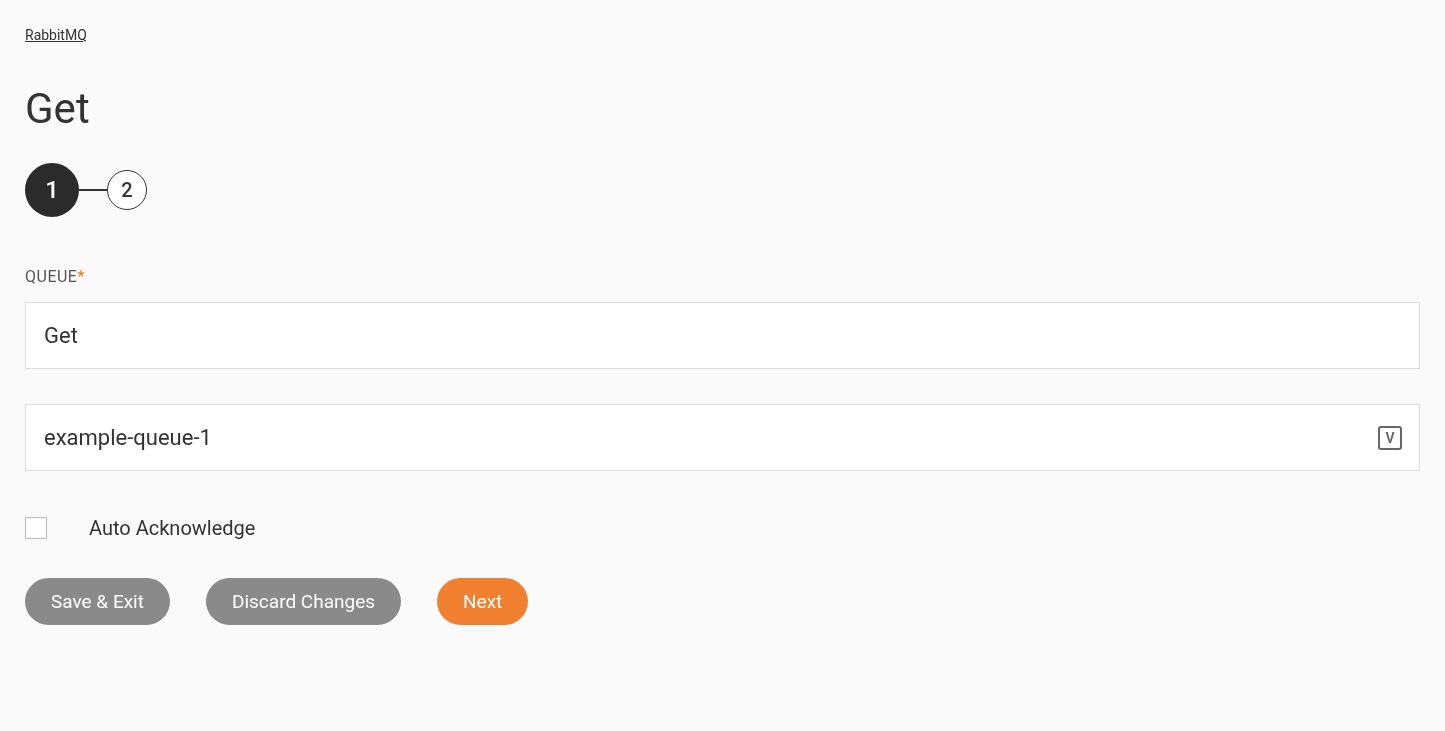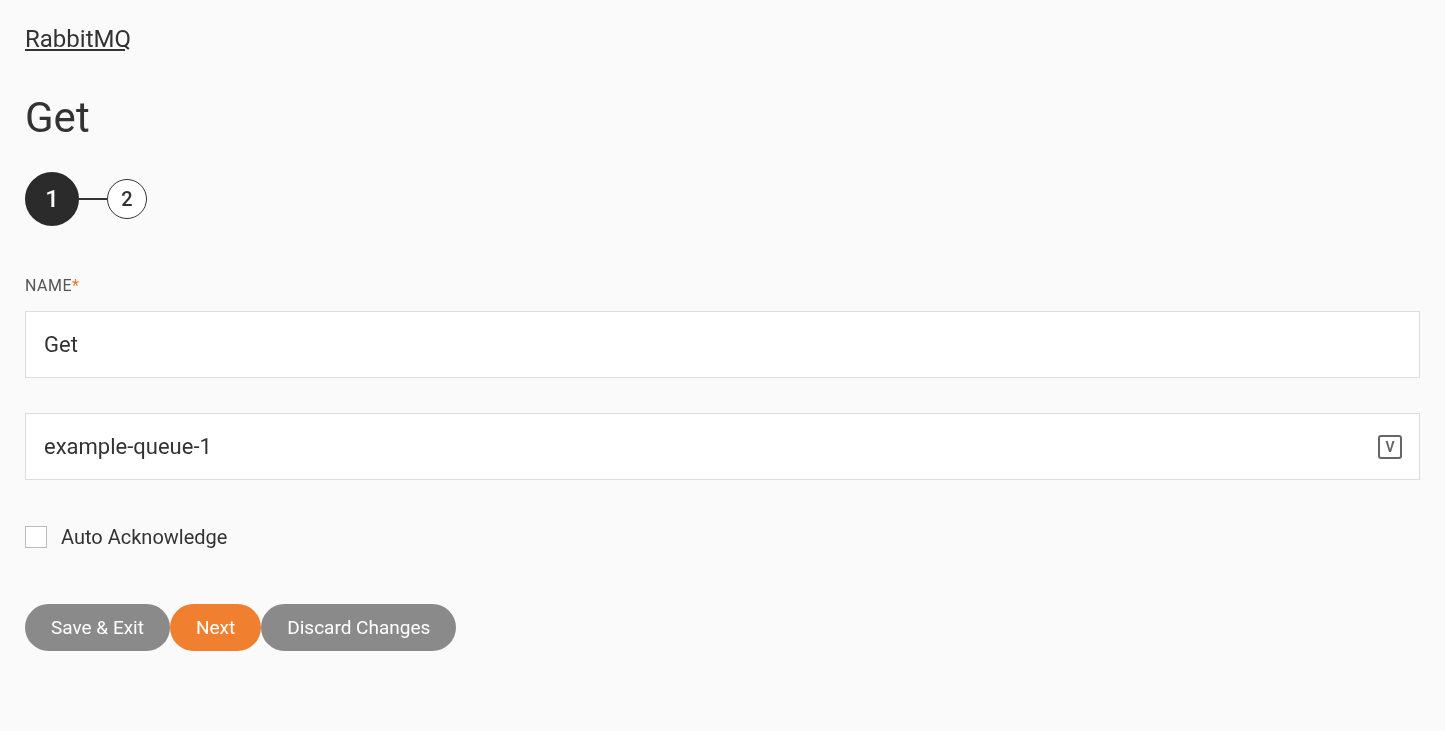--- a/index.html
+++ b/index.html
@@ -8,21 +8,21 @@
       padding: 0;
     }
     body {
       font-family: -apple-system, BlinkMacSystemFont, "Segoe UI", Roboto, "Helvetica Neue", Arial, sans-serif;
       background-color: #fafafa;
       color: #333;
       padding: 25px;
       width: 1445px;
     }
     .breadcrumb-link {
-      font-size: 24px;
+      font-size: 14px;
       color: #333;
       text-decoration: underline;
       cursor: pointer;
     }
     .page-title {
       font-size: 42px;
       font-weight: 400;
       color: #333;
       margin-top: 40px;
       margin-bottom: 30px;
@@ -104,37 +104,39 @@
       font-size: 14px;
       font-weight: 600;
       color: #666;
       cursor: pointer;
       background: #fff;
     }
     .checkbox-group {
       display: flex;
       align-items: center;
       margin-top: 45px;
-      margin-bottom: 55px;
+      margin-bottom: 38px;
+      gap: 28px;
     }
     .checkbox {
       width: 22px;
       height: 22px;
       border: 1.5px solid #bbb;
       background: #fff;
       margin-right: 14px;
       cursor: pointer;
     }
     .checkbox-label {
       font-size: 20px;
       color: #333;
       cursor: pointer;
     }
     .button-row {
       display: flex;
+      gap: 36px;
     }
     .btn {
       padding: 12px 26px;
       font-size: 19px;
       border: none;
       border-radius: 999px;
       cursor: pointer;
       font-family: inherit;
       color: #fff;
     }
@@ -155,39 +157,39 @@
 <h1 class="page-title">Get</h1>
 
 <div class="stepper">
   <div class="step active">1</div>
   <div class="step-connector"></div>
   <div class="step inactive">2</div>
 </div>
 
 <div class="form-group">
   <label class="form-label">
-    <span>NAME</span><span class="required-asterisk">*</span>
+    <span>QUEUE</span><span class="required-asterisk">*</span>
   </label>
   <div class="input-wrapper">
     <input type="text" class="form-input" value="Get" style="">
   </div>
 </div>
 
 <div class="form-group">
   <div class="input-wrapper">
     <input type="text" class="form-input" style="" value="example-queue-1">
     <div class="variable-icon">V</div>
   </div>
 </div>
 
 <div class="checkbox-group">
   <div class="checkbox"></div>
   <label class="checkbox-label">Auto Acknowledge</label>
 </div>
 
 <div class="button-row">
   <button class="btn btn-secondary">Save &amp; Exit</button>
+  <button class="btn btn-secondary">Discard Changes</button>
   <button class="btn btn-primary">Next</button>
-  <button class="btn btn-secondary">Discard Changes</button>
 </div>
 
 
 
 
 </body></html>

